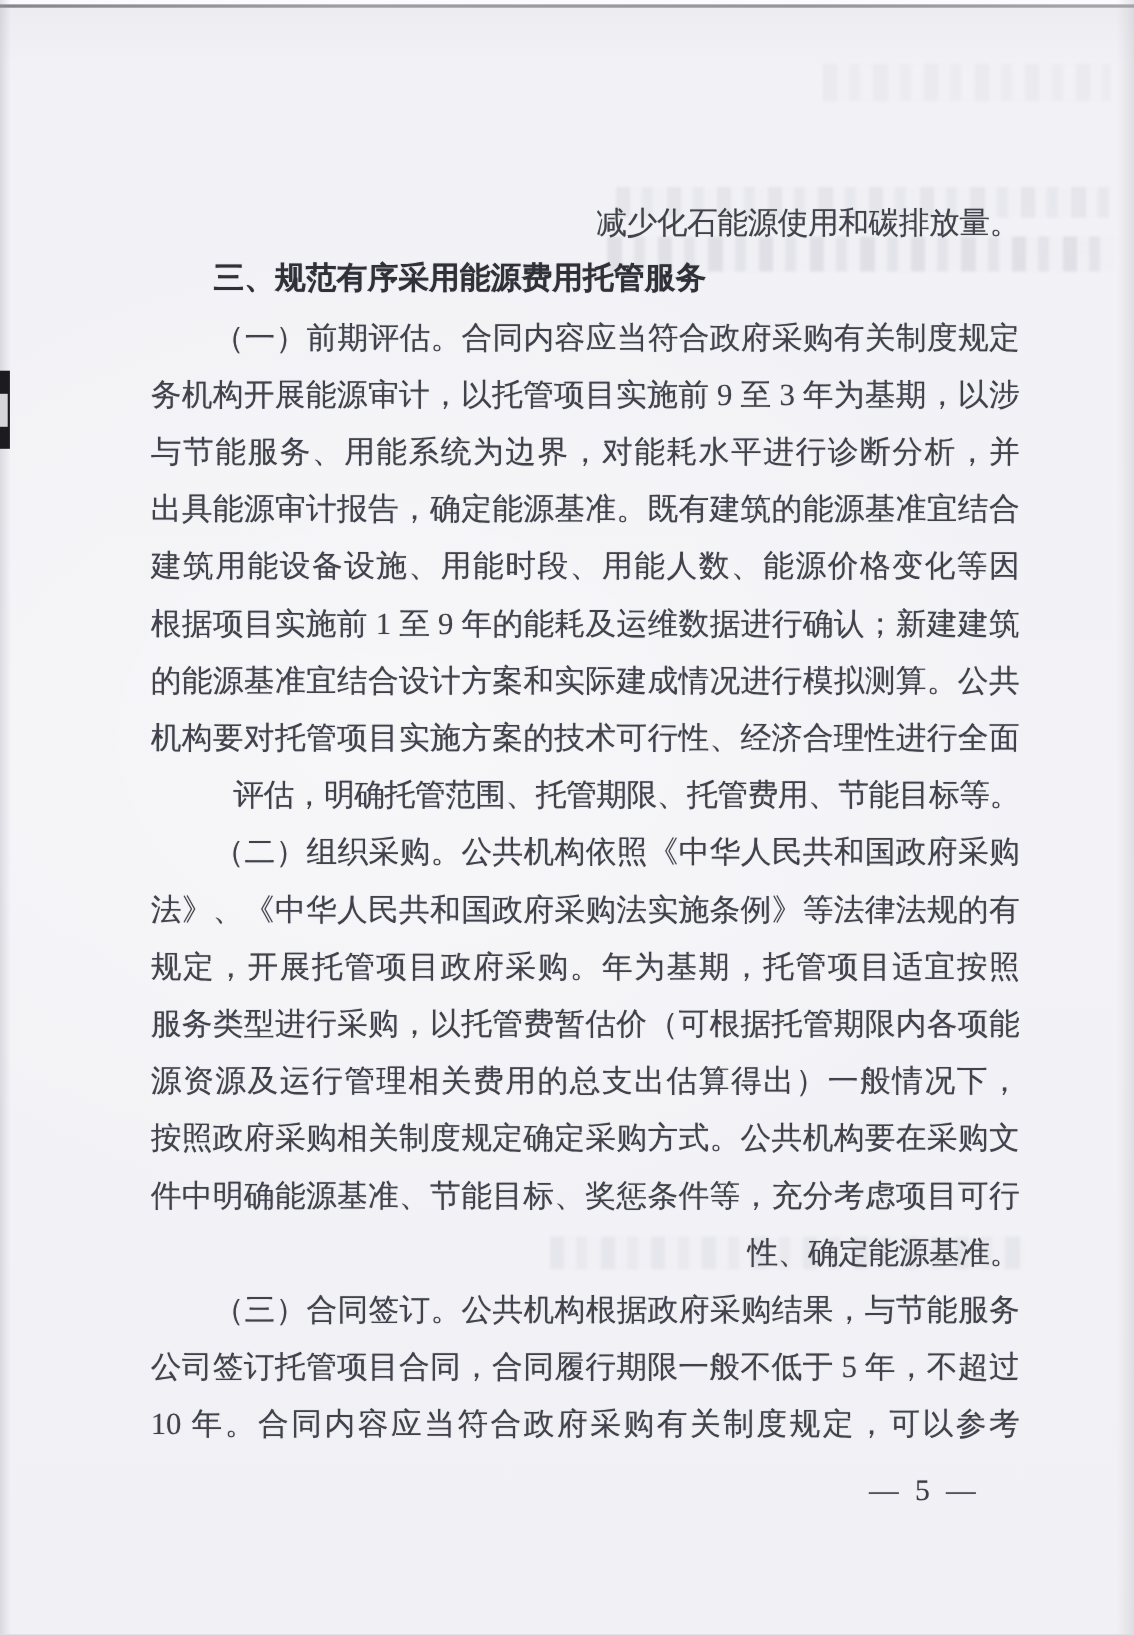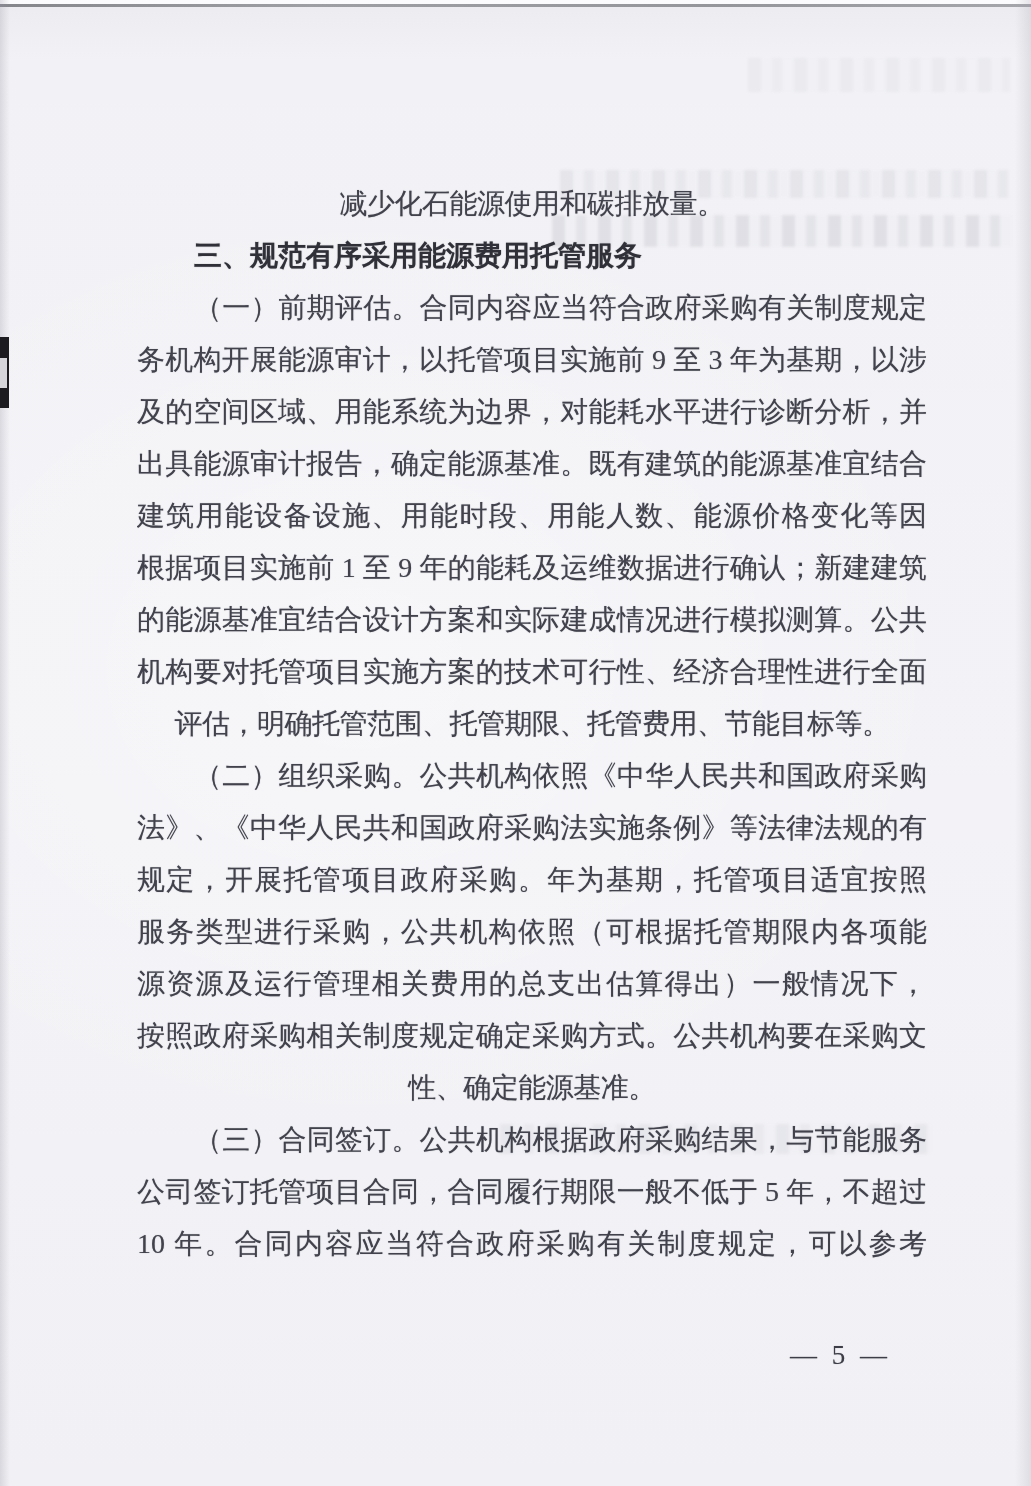--- a/index.html
+++ b/index.html
@@ -74,31 +74,31 @@
     font-size: 28px;
     white-space: nowrap;
   }
   .line.j {
     white-space: normal;
     text-align: justify;
     text-align-last: justify;
     overflow: hidden;
   }
   .line.l {
-    text-align: center;
+    text-align: right;
     letter-spacing: -0.5px;
   }
   .line.ind { text-indent: 57px; }
   .heading {
     height: 52px;
     line-height: 52px;
     font-size: 28px;
     margin: 0;
     padding-left: 57px;
-    font-family: Liberation Serif, serif;
+    font-family: Liberation Mono, monospace;
     font-weight: 700;
     color: #2f3038;
     text-shadow: 0 0 1px rgba(47,48,56,0.5);
     white-space: nowrap;
   }
   .page-number {
     position: absolute;
     left: 790px;
     top: 1338px;
     font-size: 27px;
@@ -129,34 +129,35 @@
   <div class="ghost ghost-d"></div>
 
   <main class="text-block">
 
     <div class="line l">减少化石能源使用和碳排放量。</div>
 
     <h2 class="heading">三、规范有序采用能源费用托管服务</h2>
 
     <div class="line j ind">（一）前期评估。合同内容应当符合政府采购有关制度规定</div>
     <div class="line j">务机构开展能源审计，以托管项目实施前 9 至 3 年为基期，以涉</div>
-    <div class="line j">及的空间区域、用能系统为边界，对能耗水平进行诊断分析，并</div>
+    <div class="line j">与节能服务、用能系统为边界，对能耗水平进行诊断分析，并</div>
     <div class="line j">出具能源审计报告，确定能源基准。既有建筑的能源基准宜结合</div>
     <div class="line j">建筑用能设备设施、用能时段、用能人数、能源价格变化等因素，</div>
     <div class="line j">根据项目实施前 1 至 9 年的能耗及运维数据进行确认；新建建筑</div>
     <div class="line j">的能源基准宜结合设计方案和实际建成情况进行模拟测算。公共</div>
     <div class="line j">机构要对托管项目实施方案的技术可行性、经济合理性进行全面</div>
     <div class="line l">评估，明确托管范围、托管期限、托管费用、节能目标等。</div>
 
     <div class="line j ind">（二）组织采购。公共机构依照《中华人民共和国政府采购</div>
     <div class="line j">法》、《中华人民共和国政府采购法实施条例》等法律法规的有关</div>
     <div class="line j">规定，开展托管项目政府采购。年为基期，托管项目适宜按照</div>
-    <div class="line j">服务类型进行采购，公共机构依照（可根据托管期限内各项能</div>
+    <div class="line j">服务类型进行采购，以托管费暂估价（可根据托管期限内各项能</div>
     <div class="line j">源资源及运行管理相关费用的总支出估算得出）一般情况下，</div>
     <div class="line j">按照政府采购相关制度规定确定采购方式。公共机构要在采购文</div>
+    <div class="line j">件中明确能源基准、节能目标、奖惩条件等，充分考虑项目可行</div>
     <div class="line l">性、确定能源基准。</div>
 
     <div class="line j ind">（三）合同签订。公共机构根据政府采购结果，与节能服务</div>
     <div class="line j">公司签订托管项目合同，合同履行期限一般不低于 5 年，不超过</div>
     <div class="line j">10 年。合同内容应当符合政府采购有关制度规定，可以参考《合</div>
 
   </main>
 
   <div class="page-number">— 5 —</div>
 

